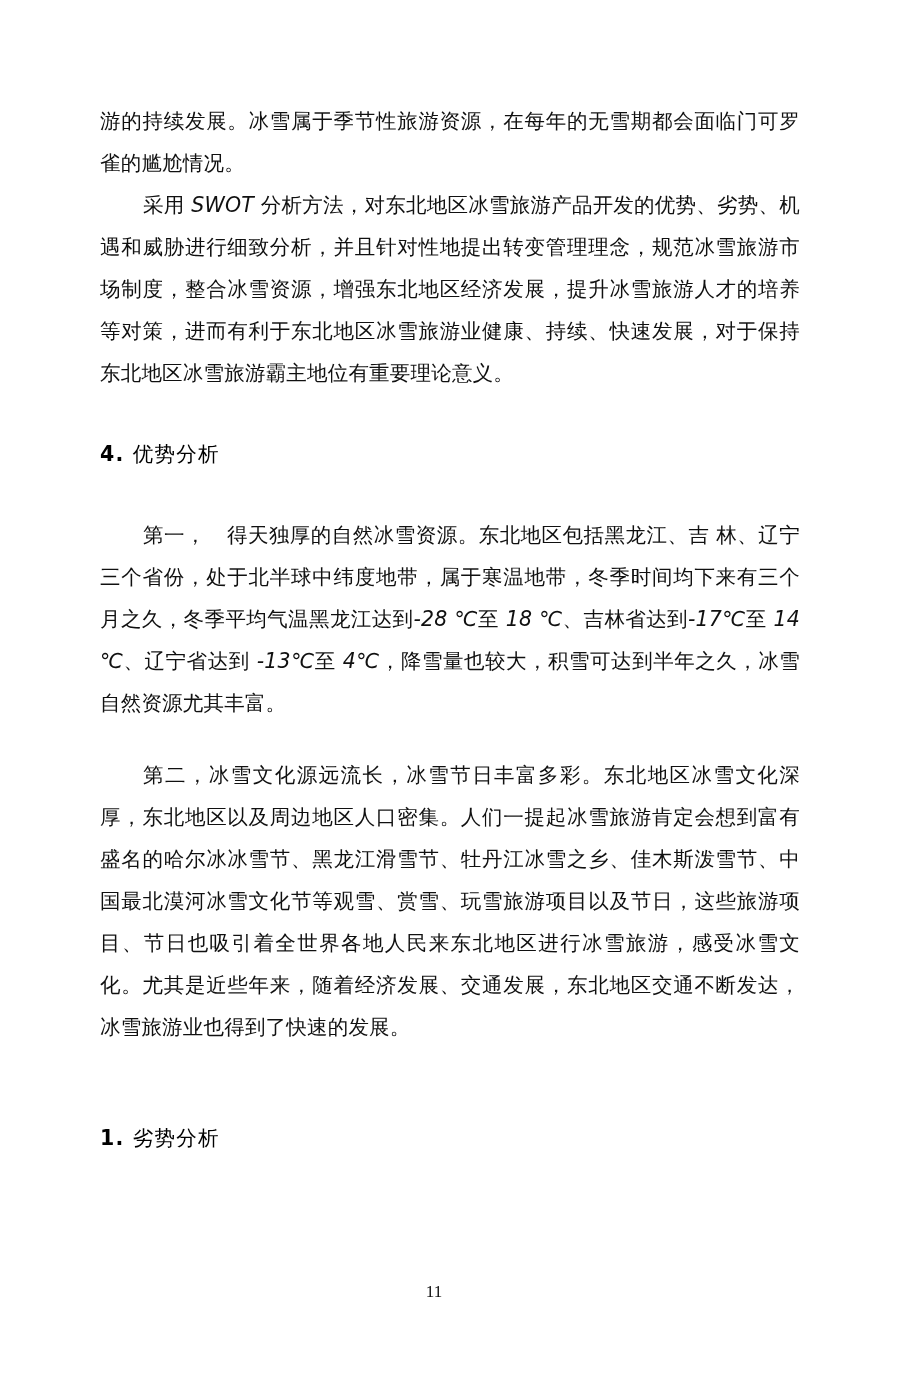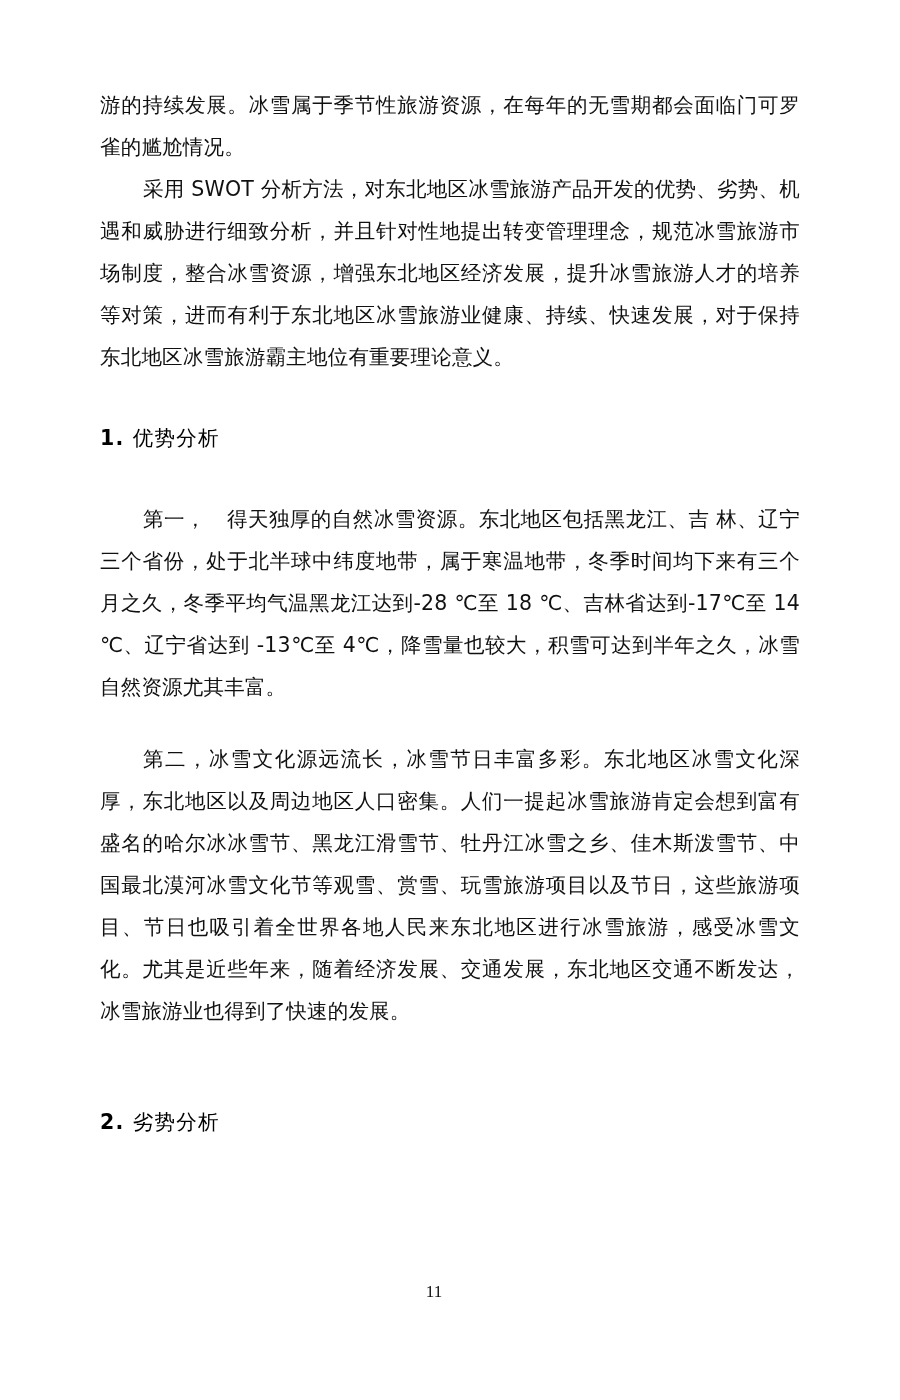--- a/index.html
+++ b/index.html
@@ -22,21 +22,21 @@
     left: 0;
     top: 0;
     width: 900px;
     height: 1400px;
     background: #ffffff;
   }
 
   .content {
     position: absolute;
     left: 100px;
-    top: 84px;
+    top: 100px;
     width: 700px;
   }
 
   
   .para {
     font-family: "DejaVu Sans", "Liberation Sans", sans-serif;
     font-size: 20.5px;
     line-height: 42px;
     text-align: justify;
     text-justify: inter-ideograph;
@@ -44,20 +44,21 @@
     color: #101010;
     margin: 0;
     word-break: break-all;
     text-align-last: left;
   }
 
   .para.body-cont { margin-bottom: 0; }
 
   .para.indent {
     text-indent: 2.1em;
+    font-style: italic;
   }
   .gap-med    { height: 30px; }
   .gap-large  { height: 44px; }
 
   
   .heading {
     font-family: "DejaVu Sans", "Liberation Sans", sans-serif;
     font-size: 20.5px;
     font-weight: bold;
     line-height: 32px;
@@ -87,34 +88,34 @@
 <div class="page">
 
   <div class="content">
 
     <p class="para body-cont">游的持续发展。冰雪属于季节性旅游资源，在每年的无雪期都会面临门可罗雀的尴尬情况。</p>
 
     <p class="para indent">采用 SWOT 分析方法，对东北地区冰雪旅游产品开发的优势、劣势、机遇和威胁进行细致分析，并且针对性地提出转变管理理念，规范冰雪旅游市场制度，整合冰雪资源，增强东北地区经济发展，提升冰雪旅游人才的培养等对策，进而有利于东北地区冰雪旅游业健康、持续、快速发展，对于保持东北地区冰雪旅游霸主地位有重要理论意义。</p>
 
     <div class="gap-large"></div>
 
-    <h2 class="heading">1. 优势分析</h2>
+    <h2 class="heading">4. 优势分析</h2>
 
     <div class="gap-large"></div>
 
     <p class="para indent">第一，　得天独厚的自然冰雪资源。东北地区包括黑龙江、吉 林、辽宁三个省份，处于北半球中纬度地带，属于寒温地带，冬季时间均下来有三个月之久，冬季平均气温黑龙江达到-28 ℃至 18 ℃、吉林省达到-17℃至 14 ℃、辽宁省达到 -13℃至 4℃，降雪量也较大，积雪可达到半年之久，冰雪自然资源尤其丰富。</p>
 
     <div class="gap-med"></div>
 
     <p class="para indent">第二，冰雪文化源远流长，冰雪节日丰富多彩。东北地区冰雪文化深厚，东北地区以及周边地区人口密集。人们一提起冰雪旅游肯定会想到富有盛名的哈尔冰冰雪节、黑龙江滑雪节、牡丹江冰雪之乡、佳木斯泼雪节、中国最北漠河冰雪文化节等观雪、赏雪、玩雪旅游项目以及节日，这些旅游项目、节日也吸引着全世界各地人民来东北地区进行冰雪旅游，感受冰雪文化。尤其是近些年来，随着经济发展、交通发展，东北地区交通不断发达，冰雪旅游业也得到了快速的发展。</p>
 
     <div class="gap-med"></div>
 
 
     <div class="gap-large"></div>
 
-    <h2 class="heading">2. 劣势分析</h2>
+    <h2 class="heading">1. 劣势分析</h2>
 
   </div>
 
   <div class="page-number">11</div>
 
 </div>
 
 </body></html>

